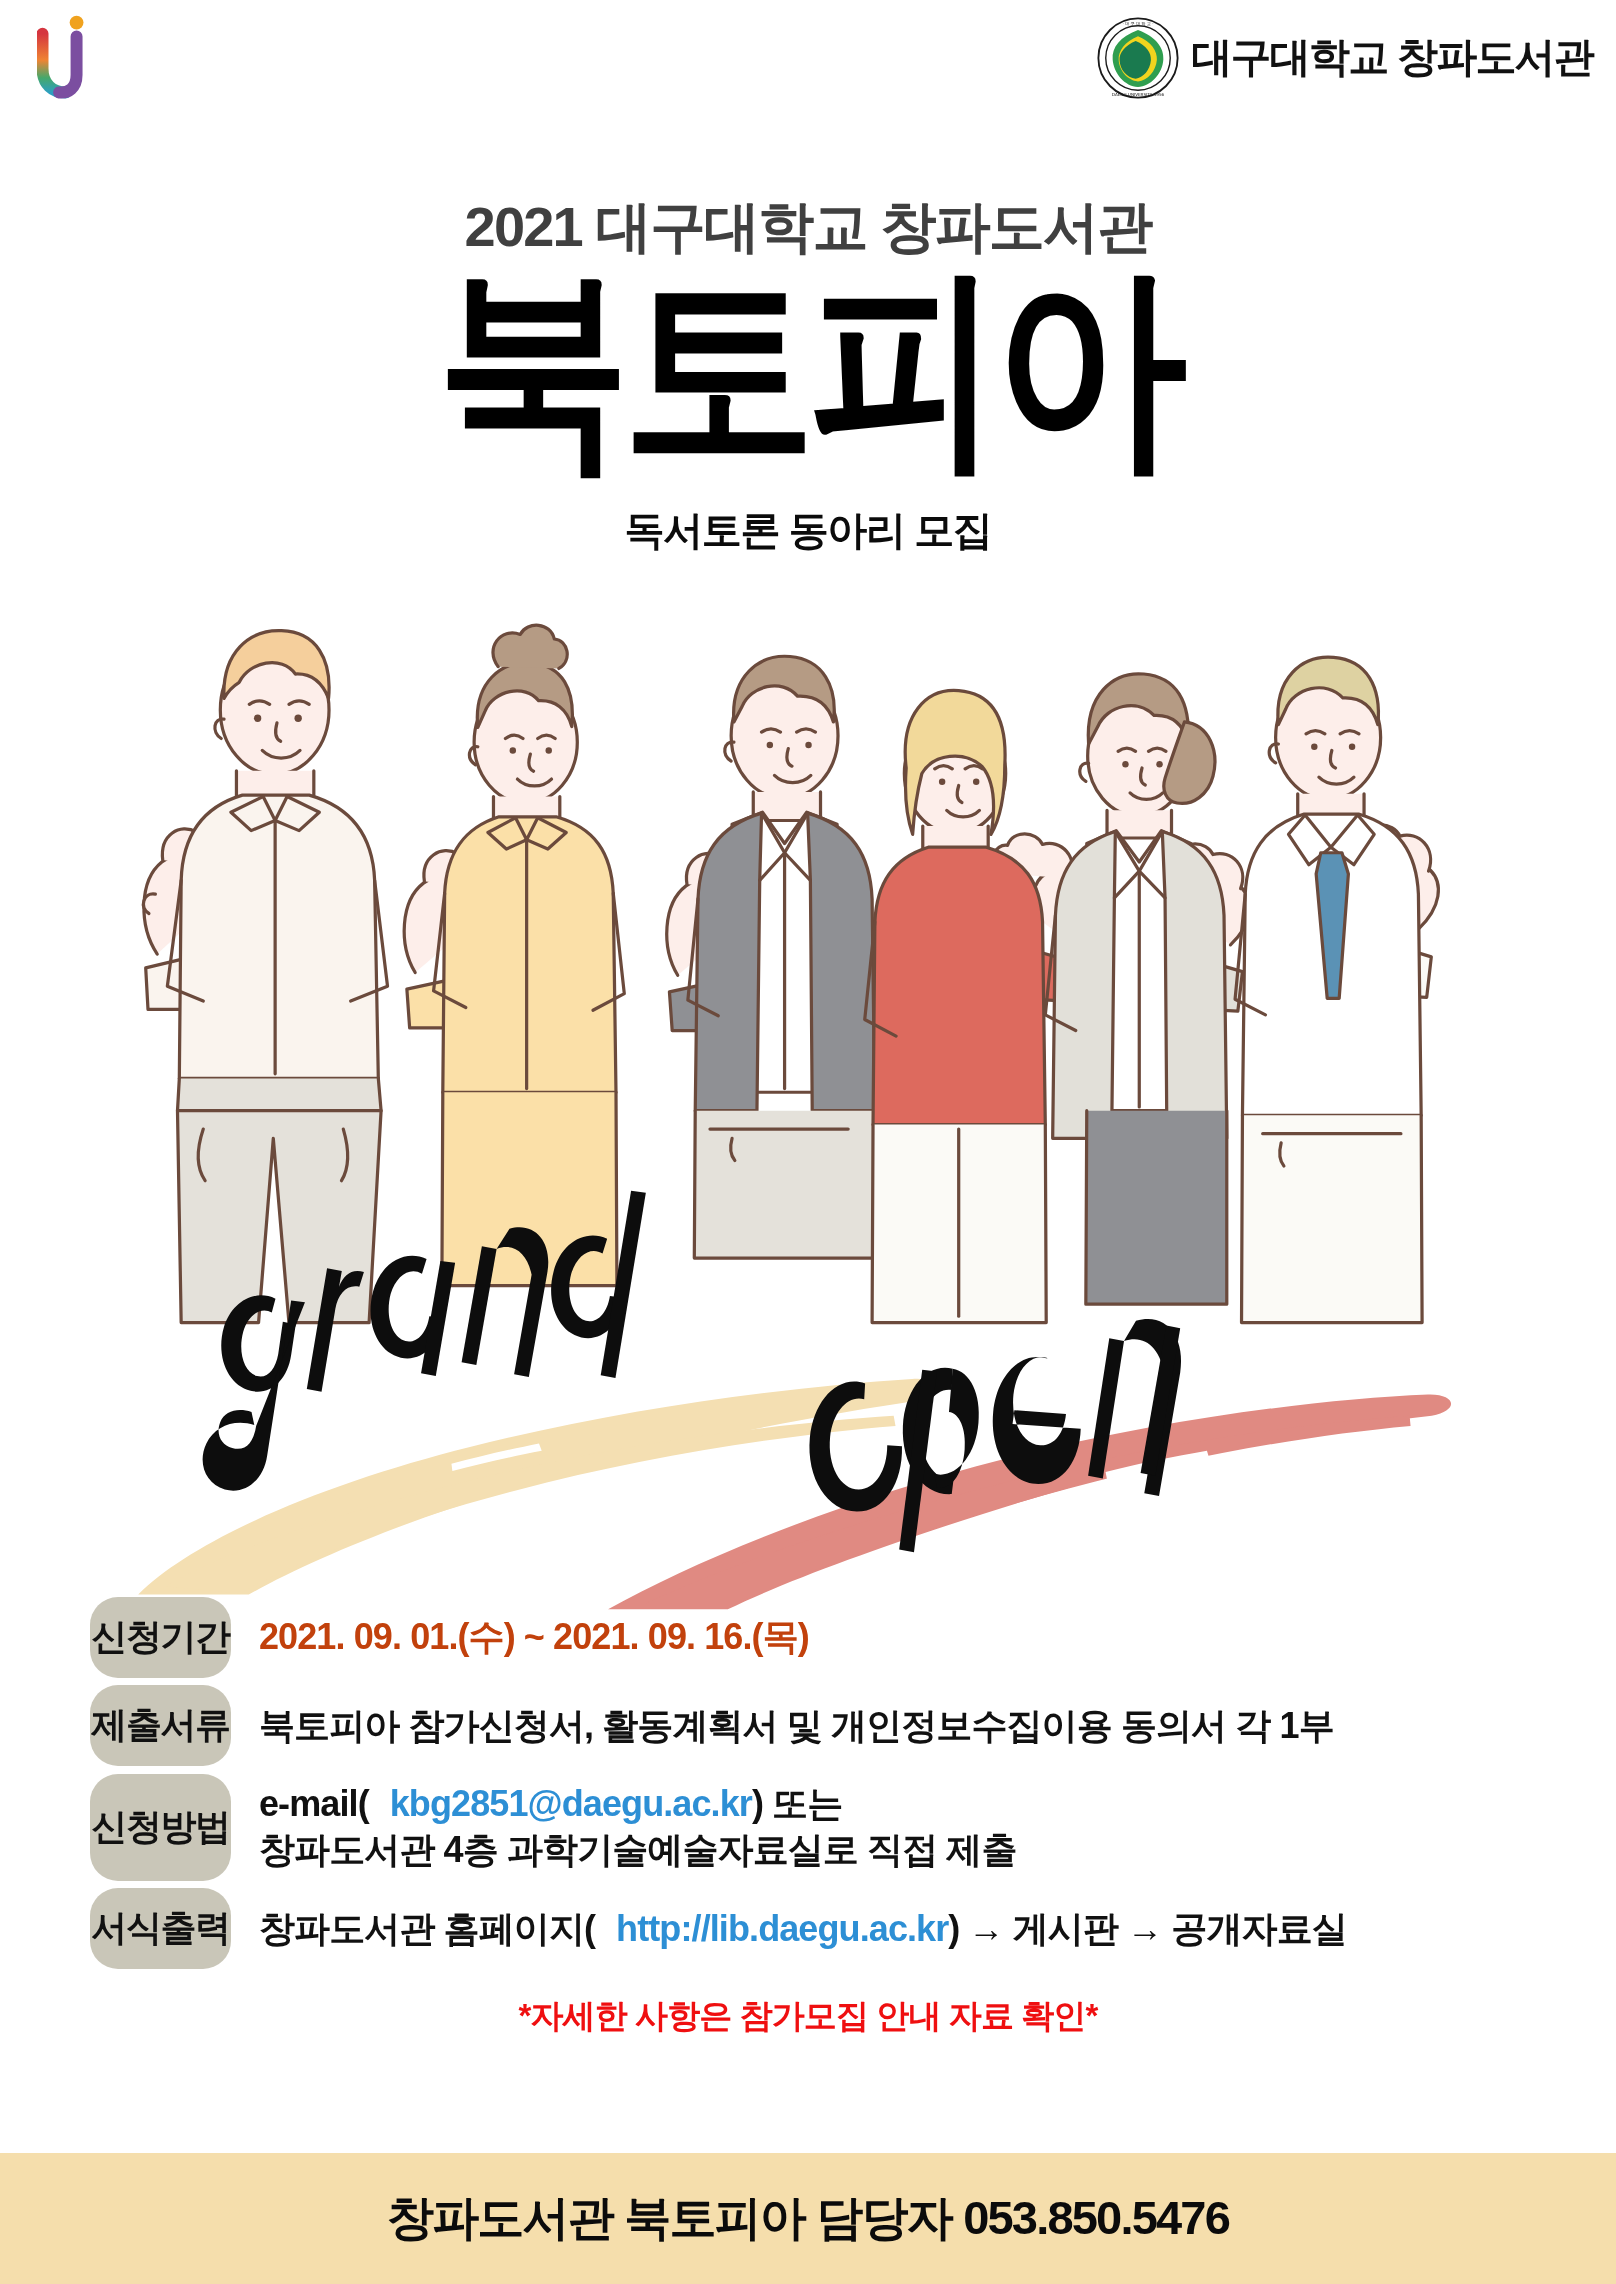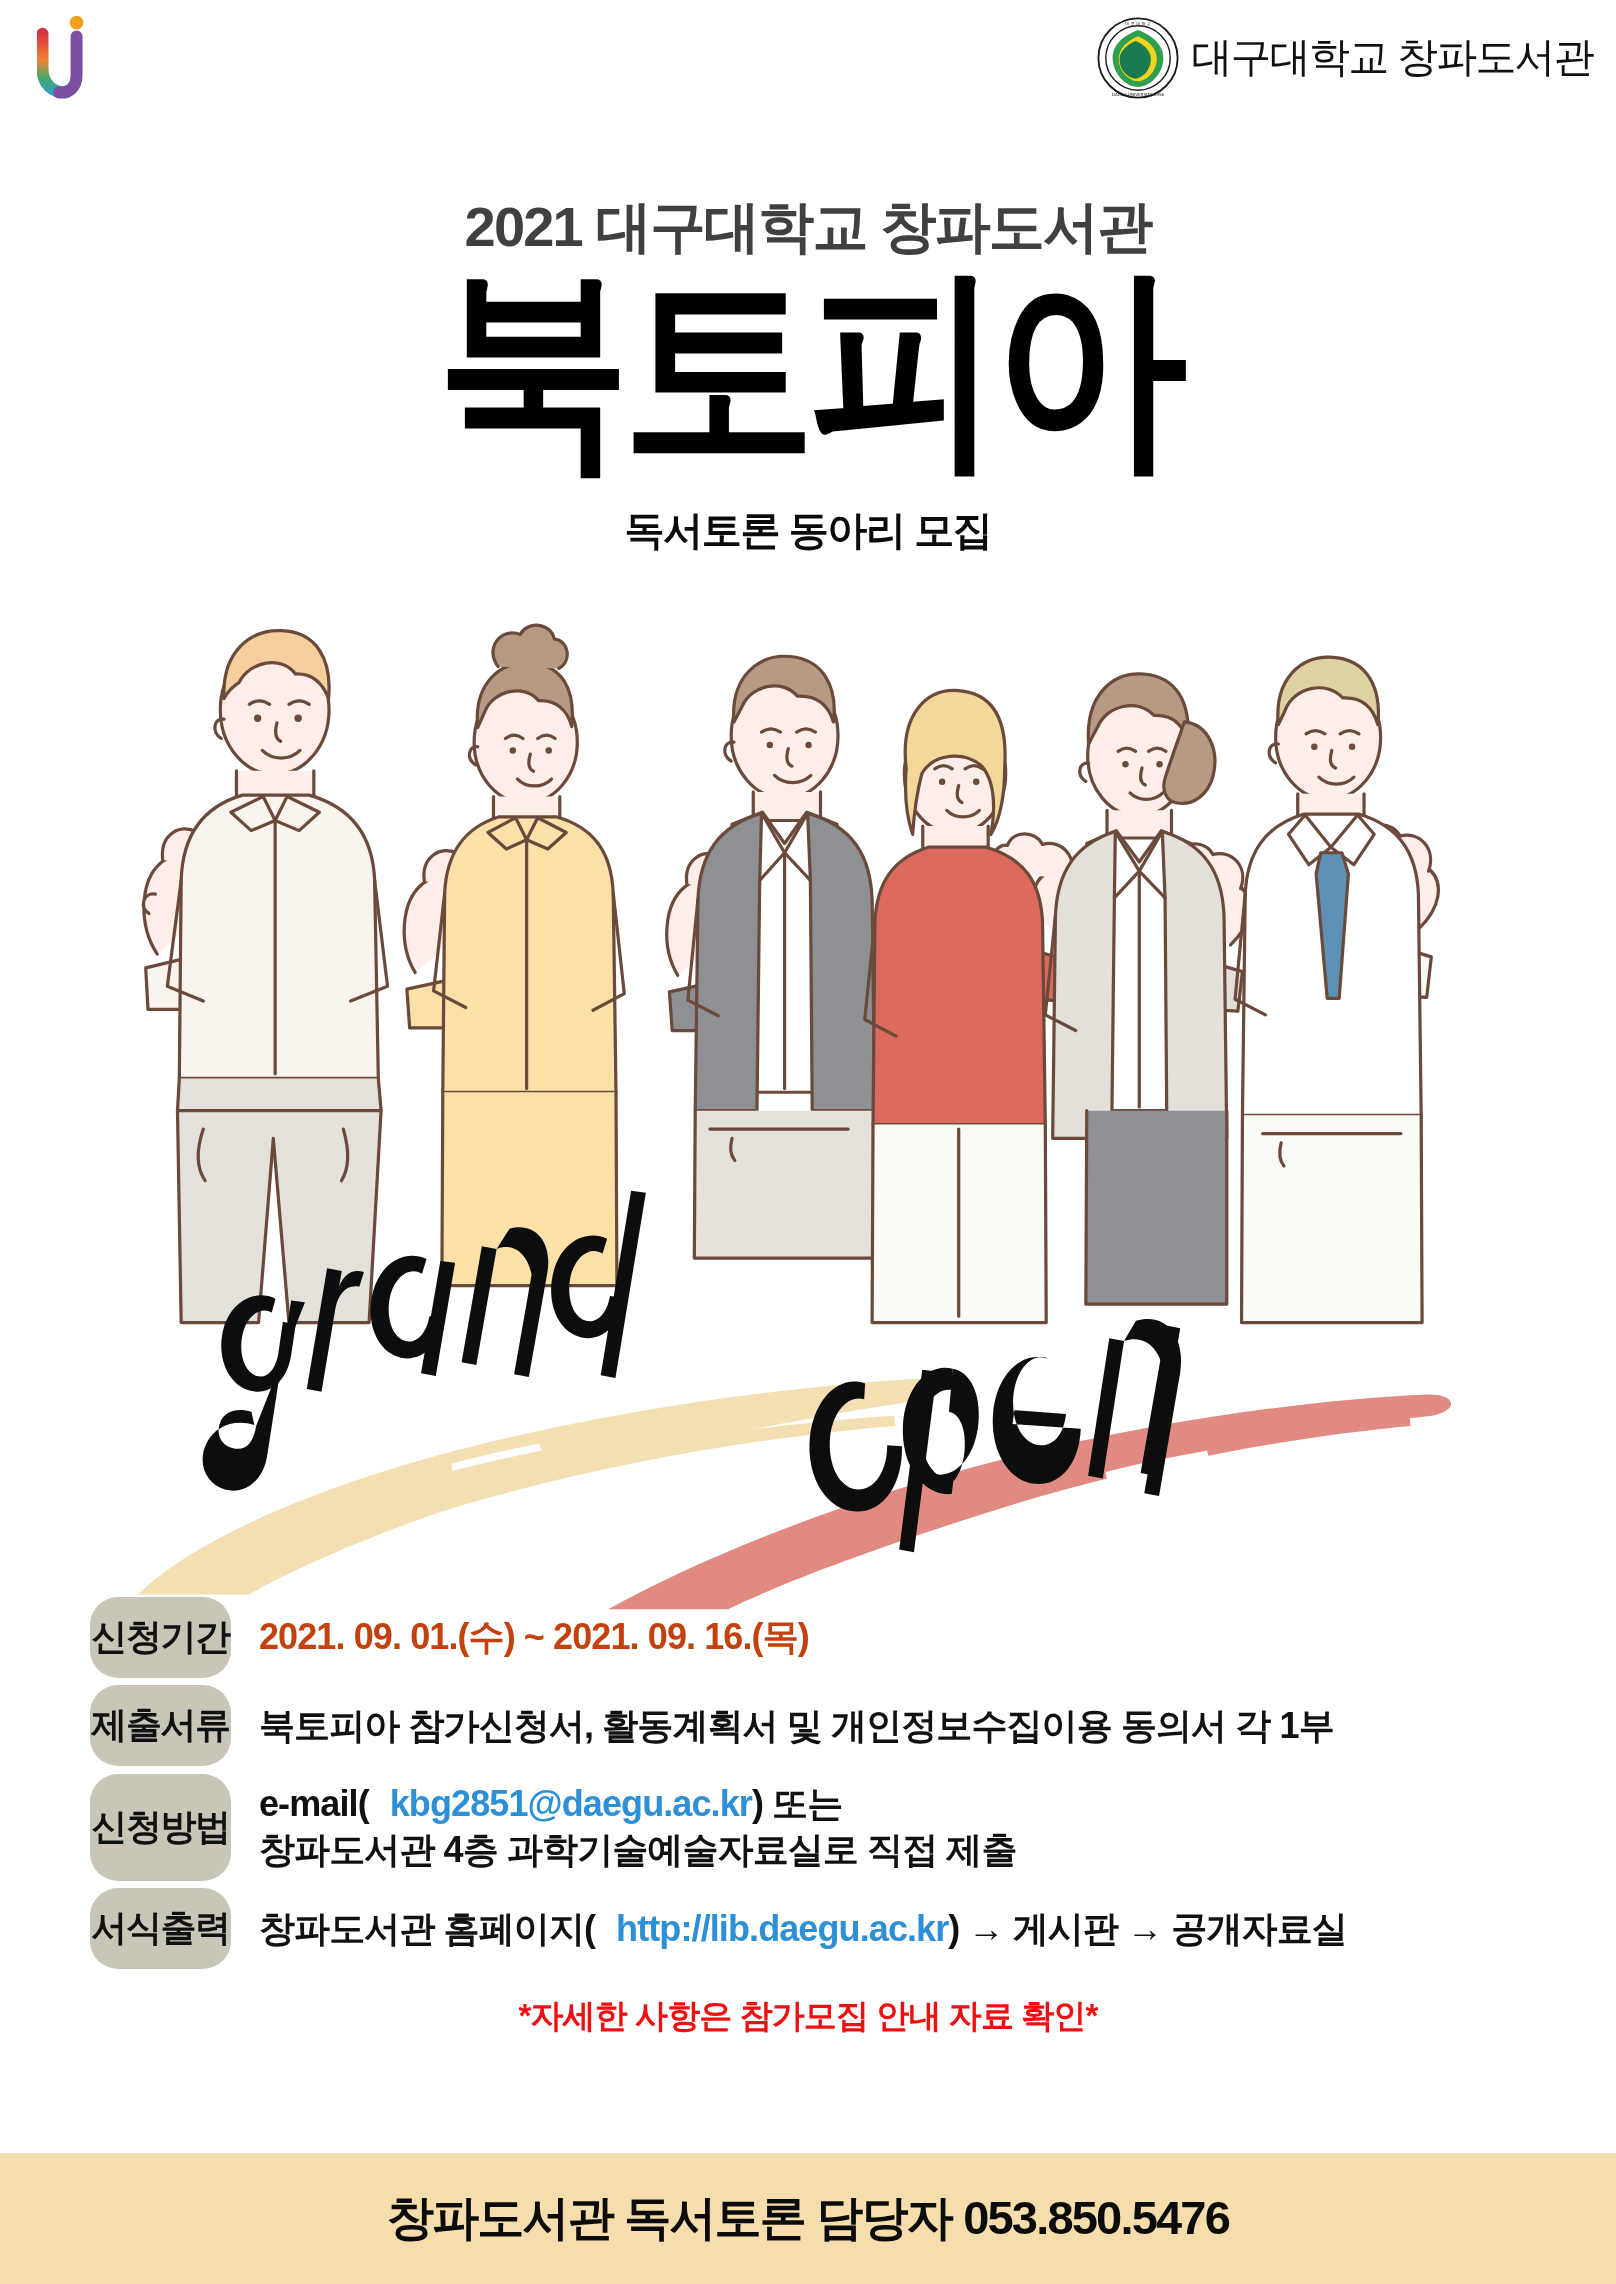--- a/index.html
+++ b/index.html
@@ -17,21 +17,21 @@
   .ui-logo { position:absolute; left:37px; top:14px; display:flex; align-items:flex-end; gap:8.3px; }
   .ui-mark { width:69px; height:88px; position:relative; }
   .ui-text-wrap { padding-bottom:6.5px; }
   .ui-sub { font-size:15.7px; color:#9b9b9b; letter-spacing:-0.5px; margin-bottom:0.9px; font-weight:600;}
   .ui-main { font-size:40px; font-weight:900; letter-spacing:-2.3px; line-height:1; white-space:nowrap;}
   .ui-main .red { color:#c0203a; }
   .ui-main .gray { color:#595959; }
 
   .lib-logo { position:absolute; right:23px; top:16.6px; display:flex; align-items:center; gap:12px; }
   .lib-seal { width:82px; height:82px; position:relative; }
-  .lib-name { font-size:41px; font-weight:400; letter-spacing:-1.8px; color:#111; white-space:nowrap; }
+  .lib-name { font-size:41px; font-weight:700; letter-spacing:-1.8px; color:#111; white-space:nowrap; }
 
   
   .title-block { position:absolute; top:198px; left:0; width:1616px; text-align:center; }
   .kicker { font-size:56px; font-weight:900; letter-spacing:-1.8px; color:#404040; line-height:1.05; }
   .bigtitle {
     font-size:194px; font-weight:900; letter-spacing:-8.3px; color:#000;
     line-height:0.95; margin-top:7.4px; transform:scaleY(1.12); transform-origin:top center;
   }
   .subtitle { font-size:40px; font-weight:800; letter-spacing:-1.4px; color:#0b0b0b; margin-top:55px; }
 
@@ -337,15 +337,15 @@
     </div>
     <div class="row-val">
       <div class="line"><span>창파도서관 홈페이지(</span><span class="lnk">http://lib.daegu.ac.kr</span><span>) → 게시판 → 공개자료실</span></div>
     </div>
   </div>
 
   <div class="note">*자세한 사항은 참가모집 안내 자료 확인*</div>
 </div>
 
 <div class="footer">
-  <span>창파도서관 독서토론 담당자 053.850.5476</span>
+  <span>창파도서관 북토피아 담당자 053.850.5476</span>
 </div>
 
 
 </body></html>

